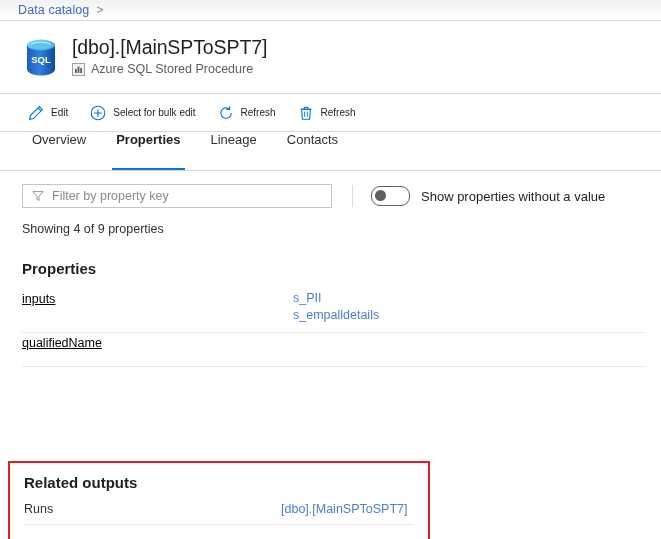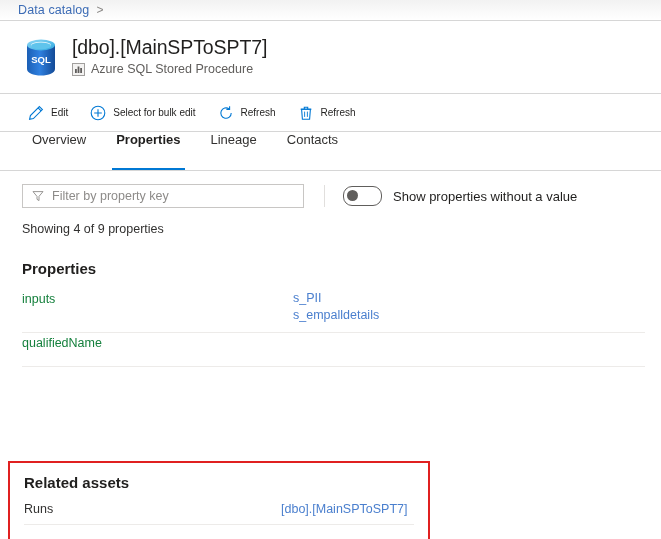--- a/index.html
+++ b/index.html
@@ -137,21 +137,21 @@
     background: #0078d4;
   }
 
   
   .filter-row {
     display: flex;
     align-items: center;
     padding: 13px 0 0 22px;
   }
   .filter-input-wrap {
-    width: 282px;
+    width: 310px;
     height: 24px;
     border: 1px solid #c8c6c4;
     display: flex;
     align-items: center;
     box-sizing: border-box;
     background: #fff;
   }
   .filter-icon {
     width: 12px; height: 12px;
     margin: 0 8px 0 9px;
@@ -217,23 +217,24 @@
     display: flex;
     align-items: flex-start;
     border-bottom: 1px solid #edebe9;
     padding: 1px 0 8px 0;
     min-height: 24px;
   }
   .prop-key {
     width: 271px;
     flex: 0 0 auto;
     font-size: 12.5px;
-    color: #15803d;
+    color: #000000;
     line-height: 17px;
     padding-top: 1px;
+    text-decoration: underline;
   }
   .prop-val {
     flex: 1 1 auto;
     font-size: 12.5px;
     line-height: 17px;
   }
   .prop-link {
     display: block;
     color: #4a7fce;
     cursor: pointer;
@@ -415,18 +416,18 @@
 
 
   <div class="prop-row">
     <div class="prop-key">qualifiedName</div>
     <div class="prop-val"></div>
   </div>
 
 </div>
 
 <div class="related-box">
-  <div class="related-head">Related assets</div>
+  <div class="related-head">Related outputs</div>
   <div class="related-row">
     <div class="related-key">Runs</div>
     <div class="related-val">[dbo].[MainSPToSPT7]</div>
   </div>
 </div>
 
 </body></html>

